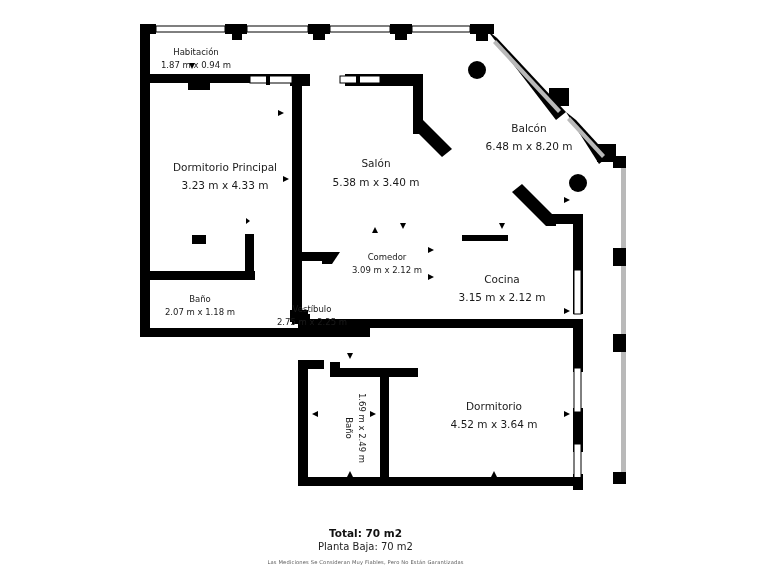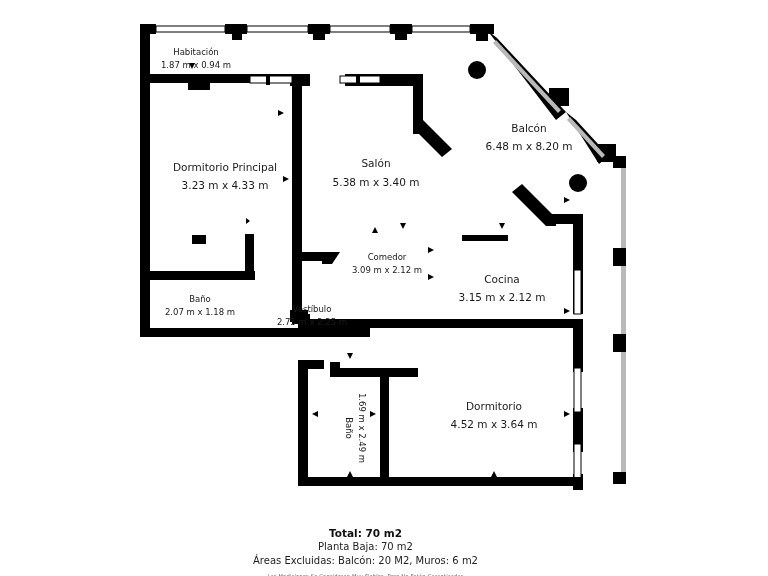--- a/index.html
+++ b/index.html
@@ -257,17 +257,16 @@
         <text class="room-label room-name-sm" x="348" y="412">Baño</text>
         <text class="room-label room-dims-sm" x="348" y="399">1.69 m x 2.49 m</text>
       </g>
 
     </g>
   </svg>
 
   <div class="footer">
     <div class="footer-total">Total: 70 m2</div>
     <div class="footer-line">Planta Baja: 70 m2</div>
-    <div class="footer-line">Áreas Excluidas: Balcón: 20 M2, Muros: 6 m2</div>
     <div class="footer-note">Las Mediciones Se Consideran Muy Fiables, Pero No Están Garantizadas</div>
   </div>
 
 </div>
 
 </body></html>

